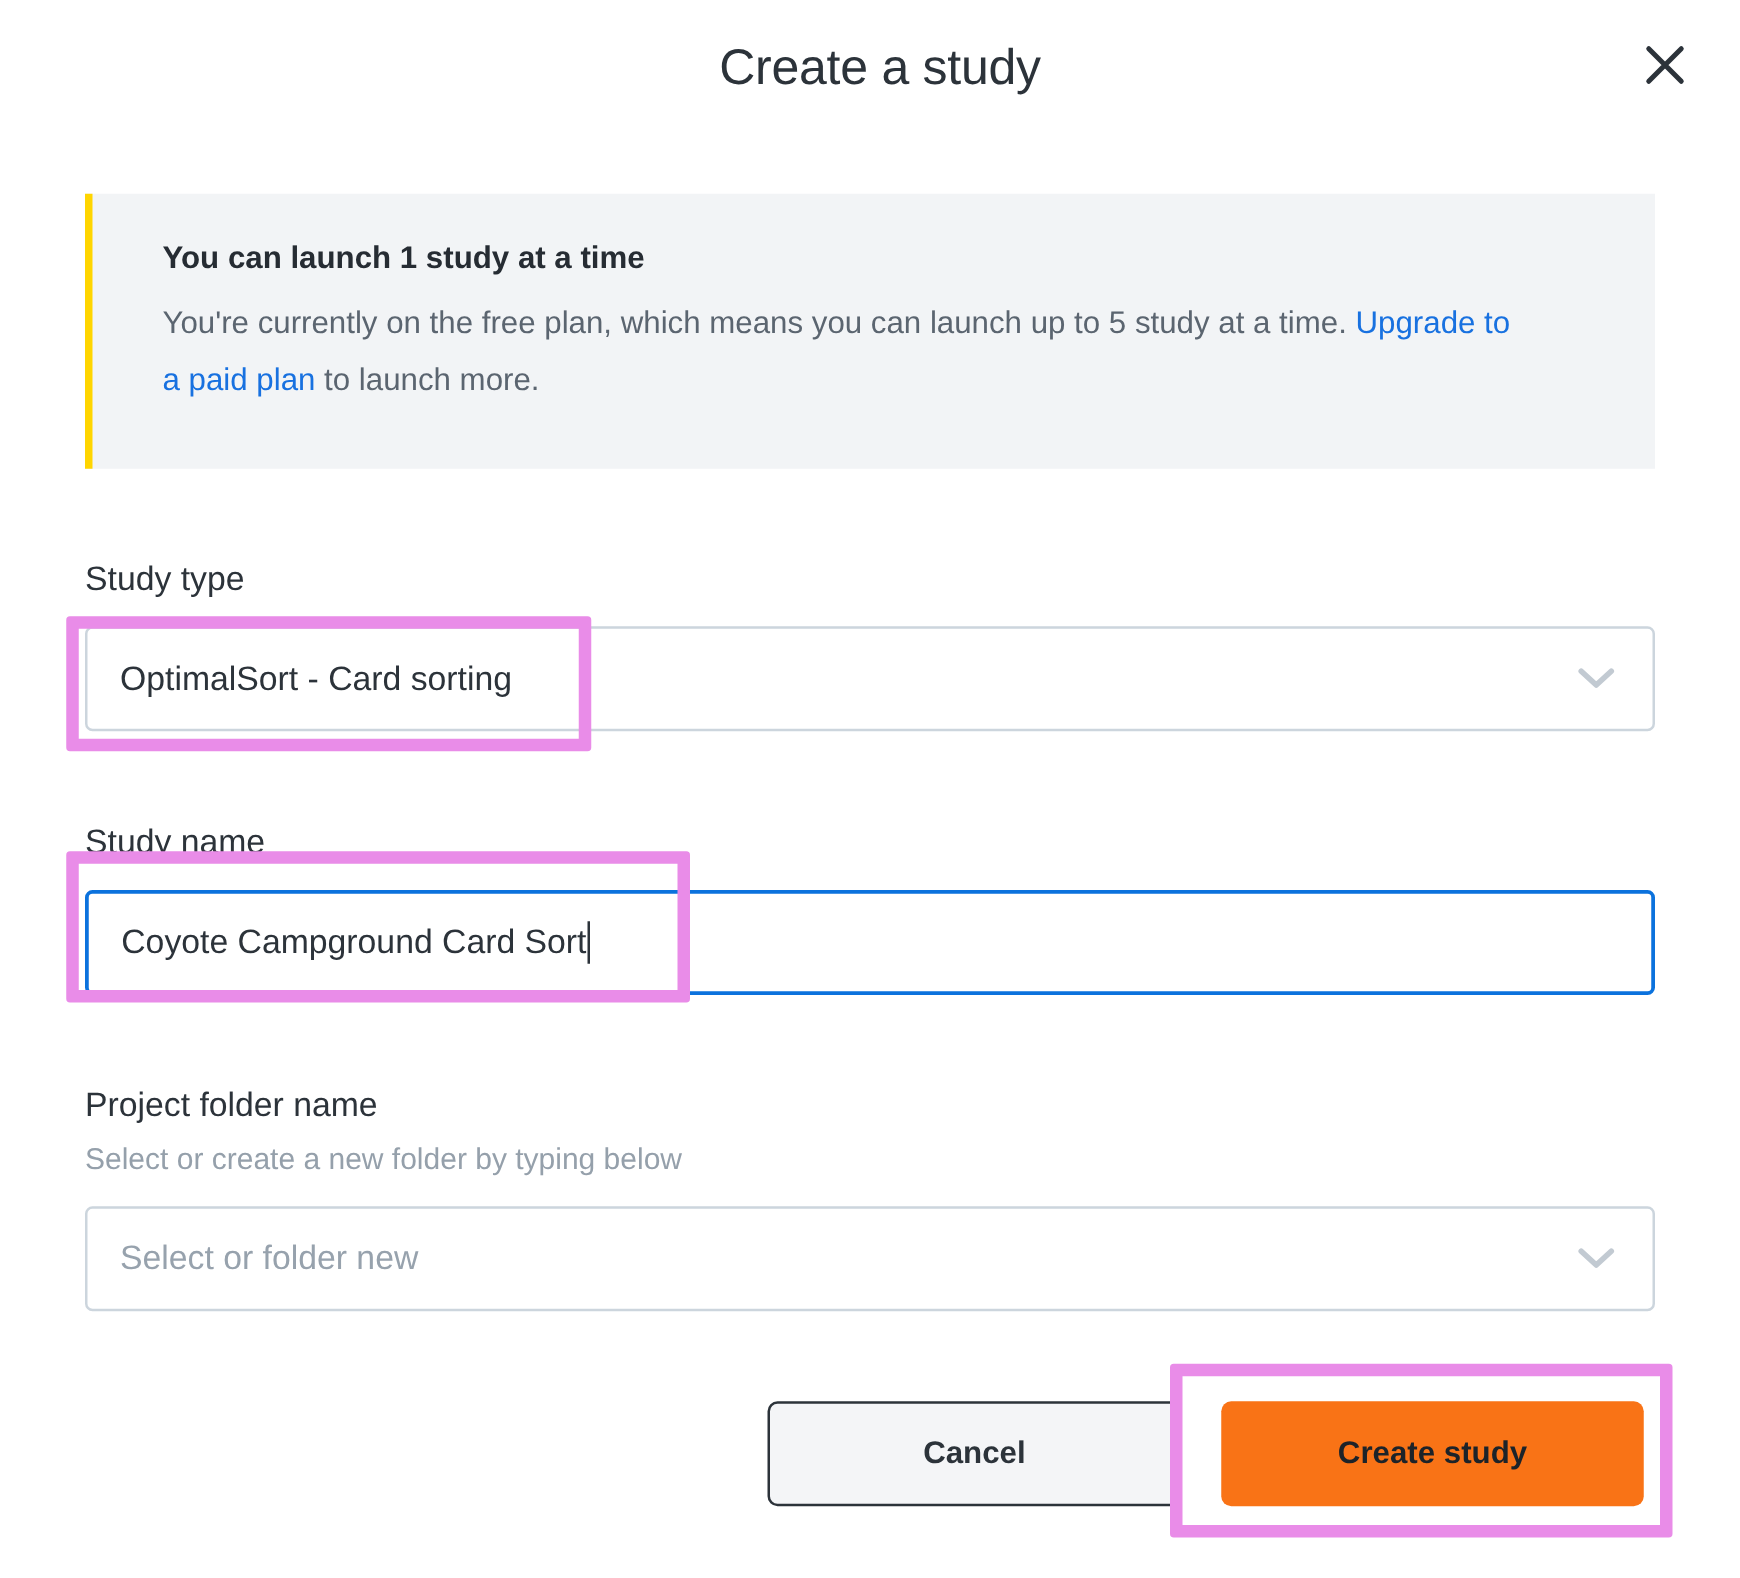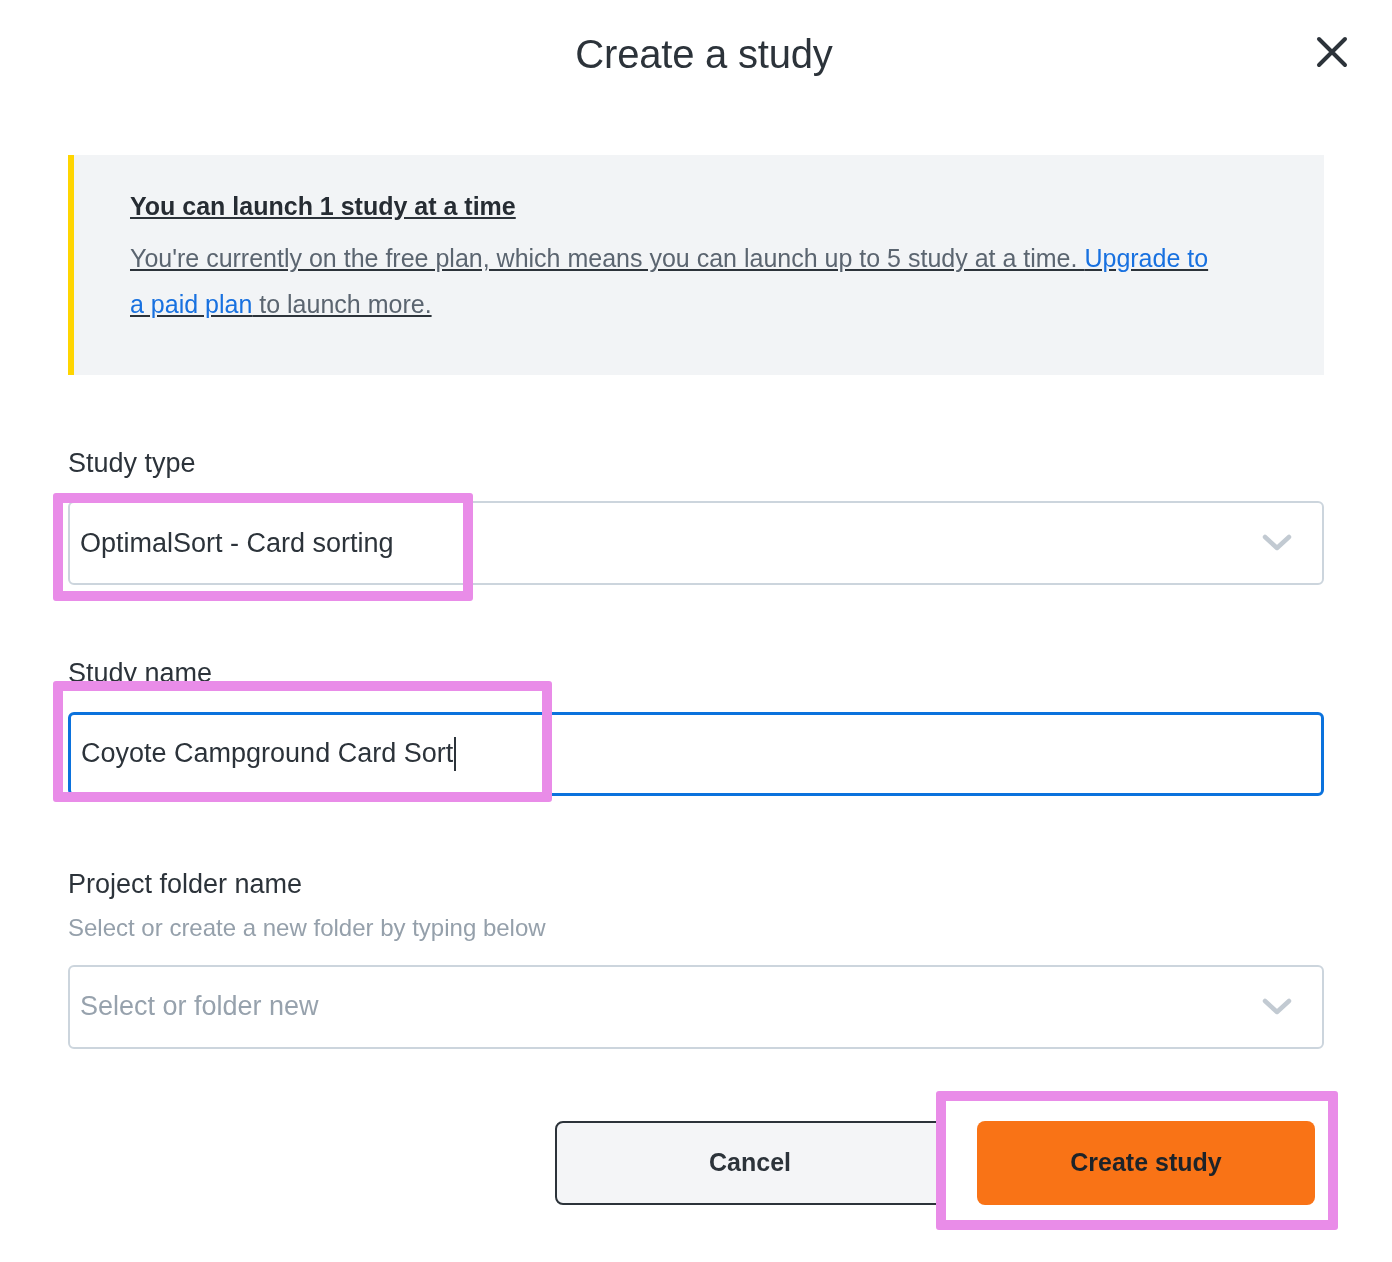--- a/index.html
+++ b/index.html
@@ -57,21 +57,20 @@
     top: 155px;
   }
 
   
   .banner {
     background: #f2f4f6;
     border-left: 6px solid #ffd500;
     padding: 36px 0 34px 56px;
     box-sizing: border-box;
     min-height: 220px;
-    text-decoration: underline;
   }
   .banner-title {
     font-size: 25px;
     font-weight: bold;
     color: #262c33;
     margin: 0 0 14px 0;
     line-height: 1.2;
   }
   .banner-body {
     font-size: 25px;
@@ -112,21 +111,21 @@
     display: flex;
     align-items: center;
     cursor: pointer;
   }
   .control.focused {
     border: 3px solid #0b72dd;
   }
   .control-value {
     font-size: 27px;
     color: #2c333a;
-    padding-left: 10px;
+    padding-left: 26px;
     white-space: nowrap;
   }
   .control-value.placeholder {
     color: #97a2ad;
   }
   .caret {
     display: inline-block;
     width: 2px;
     height: 34px;
     background: #2c333a;
@@ -157,21 +156,21 @@
     border-radius: 8px;
     height: 84px;
     display: flex;
     align-items: center;
     justify-content: center;
     cursor: pointer;
     box-sizing: border-box;
     padding: 0 24px;
   }
   .btn-cancel {
-    width: 390px;
+    width: 331px;
     background: #f4f5f7;
     border: 2px solid #2c333a;
     color: #2c333a;
   }
   .btn-primary {
     width: 338px;
     background: #f97316;
     border: none;
     color: #1d2329;
   }

